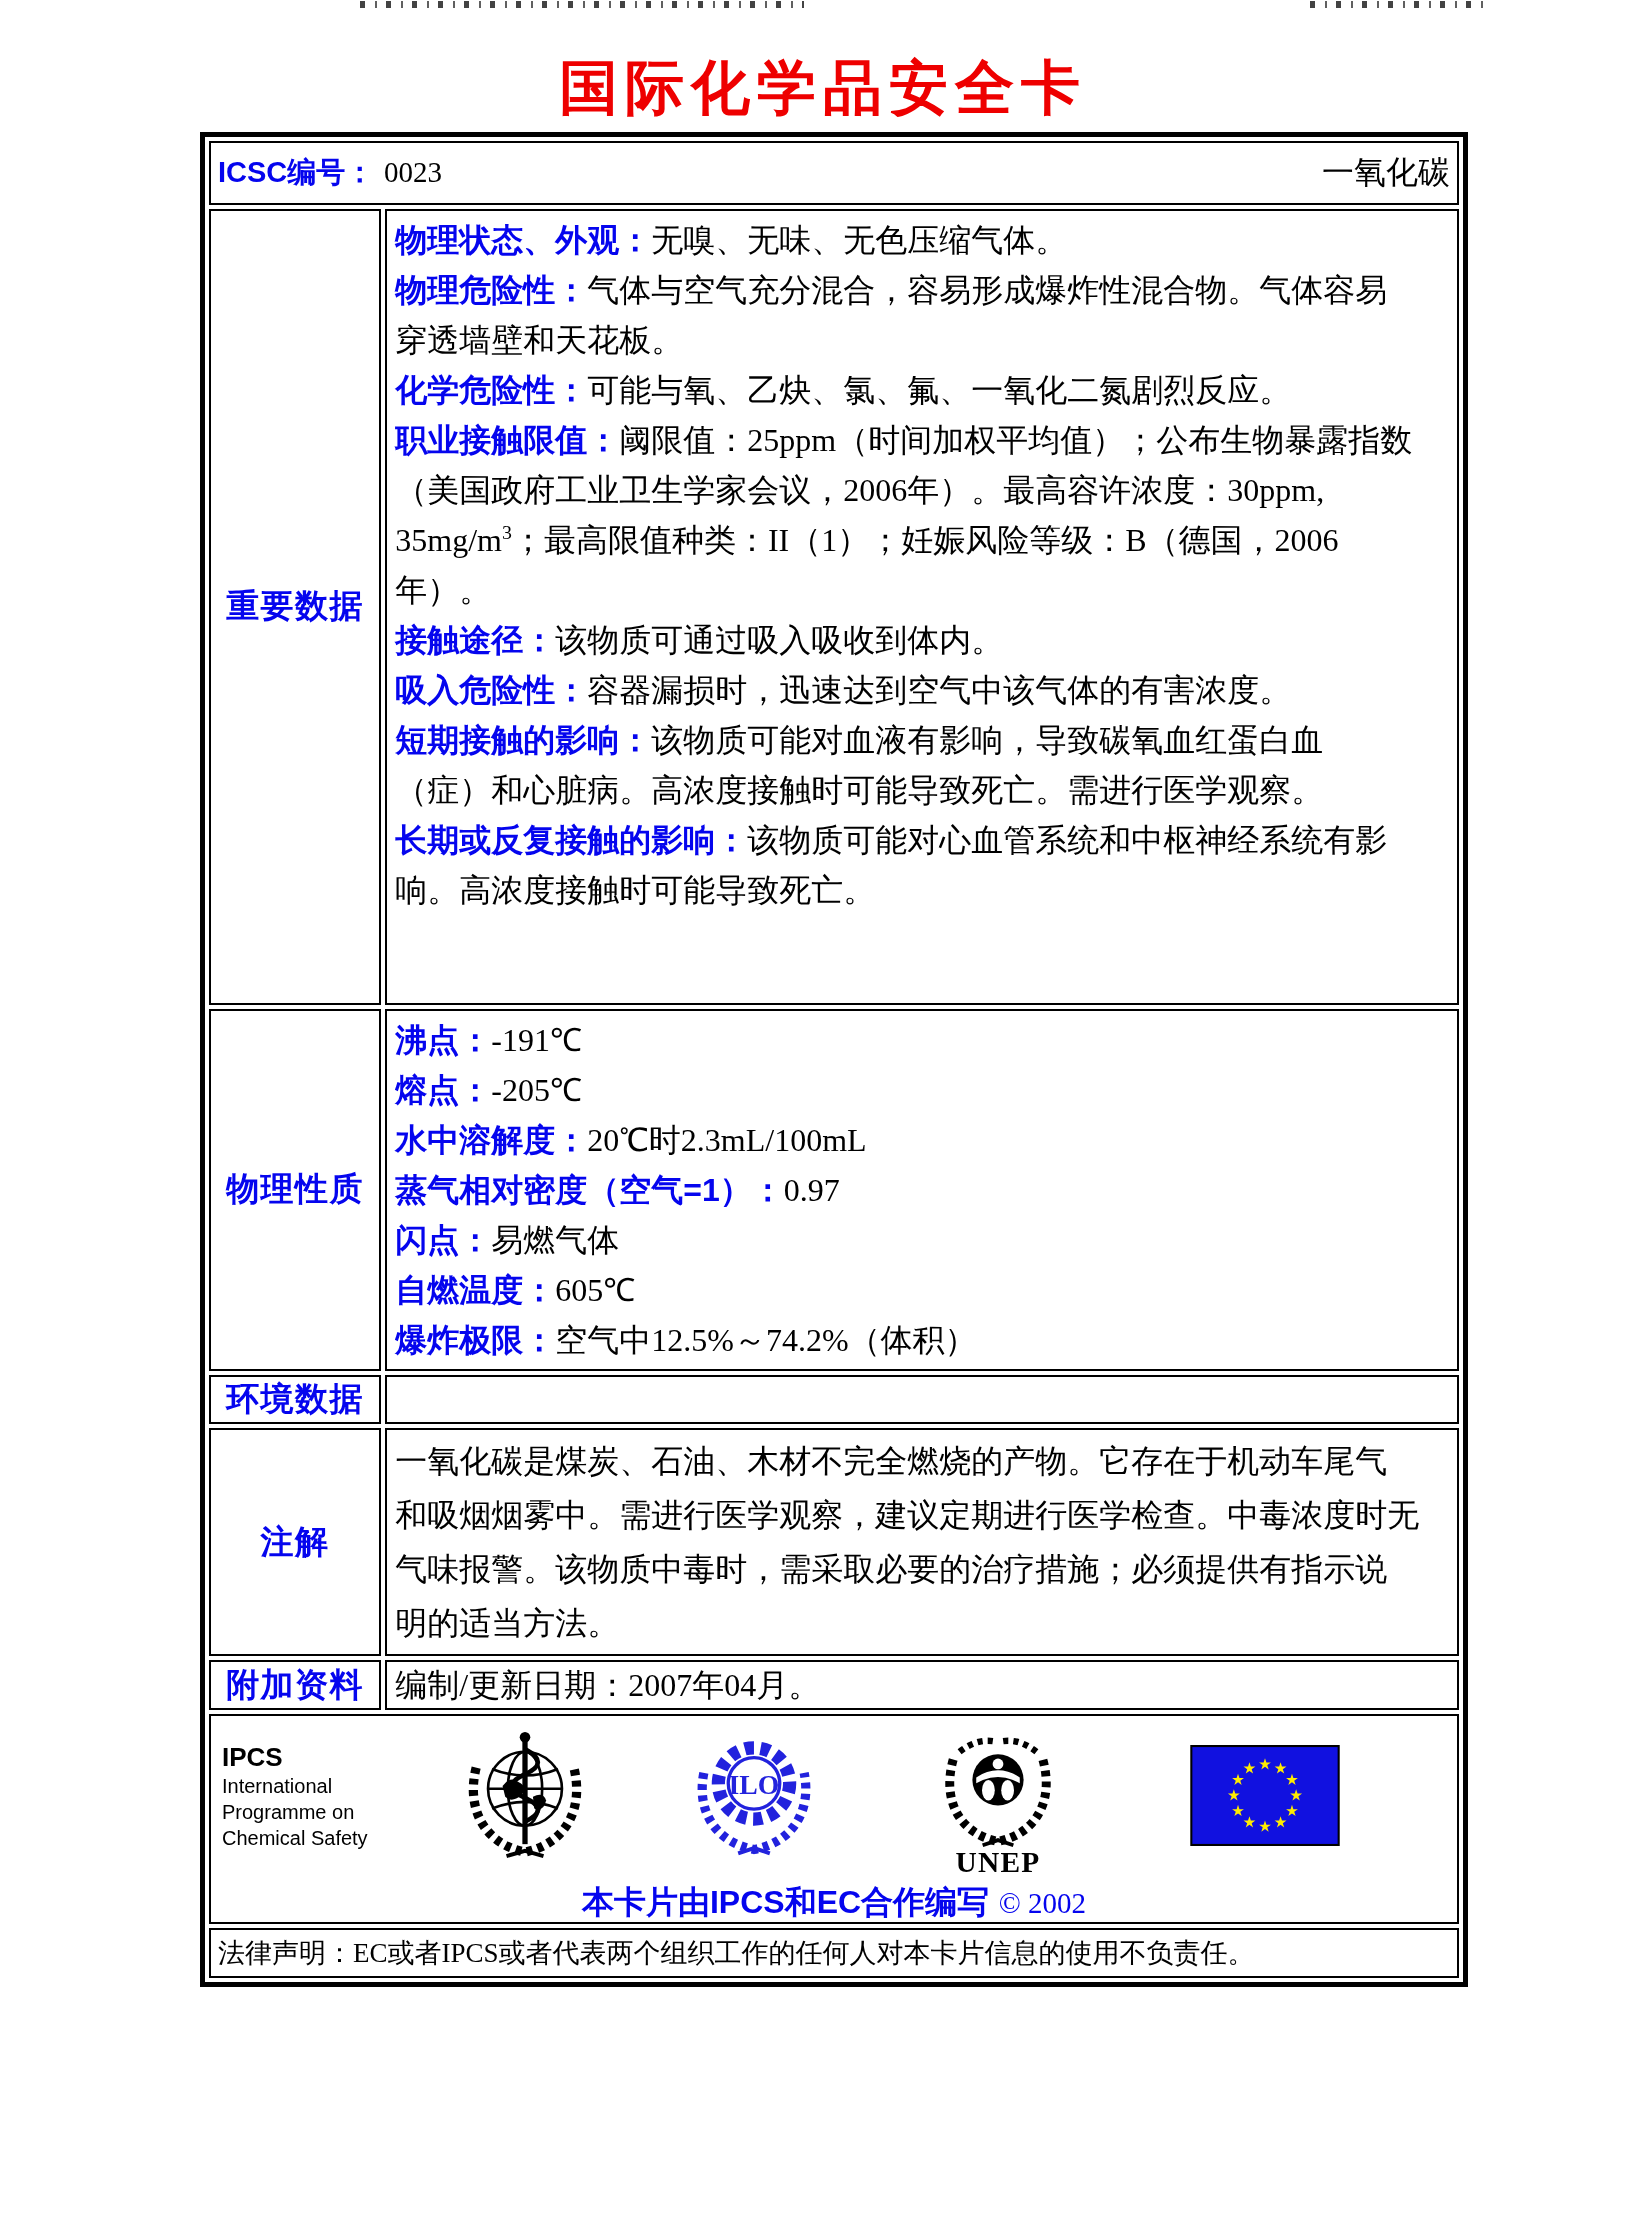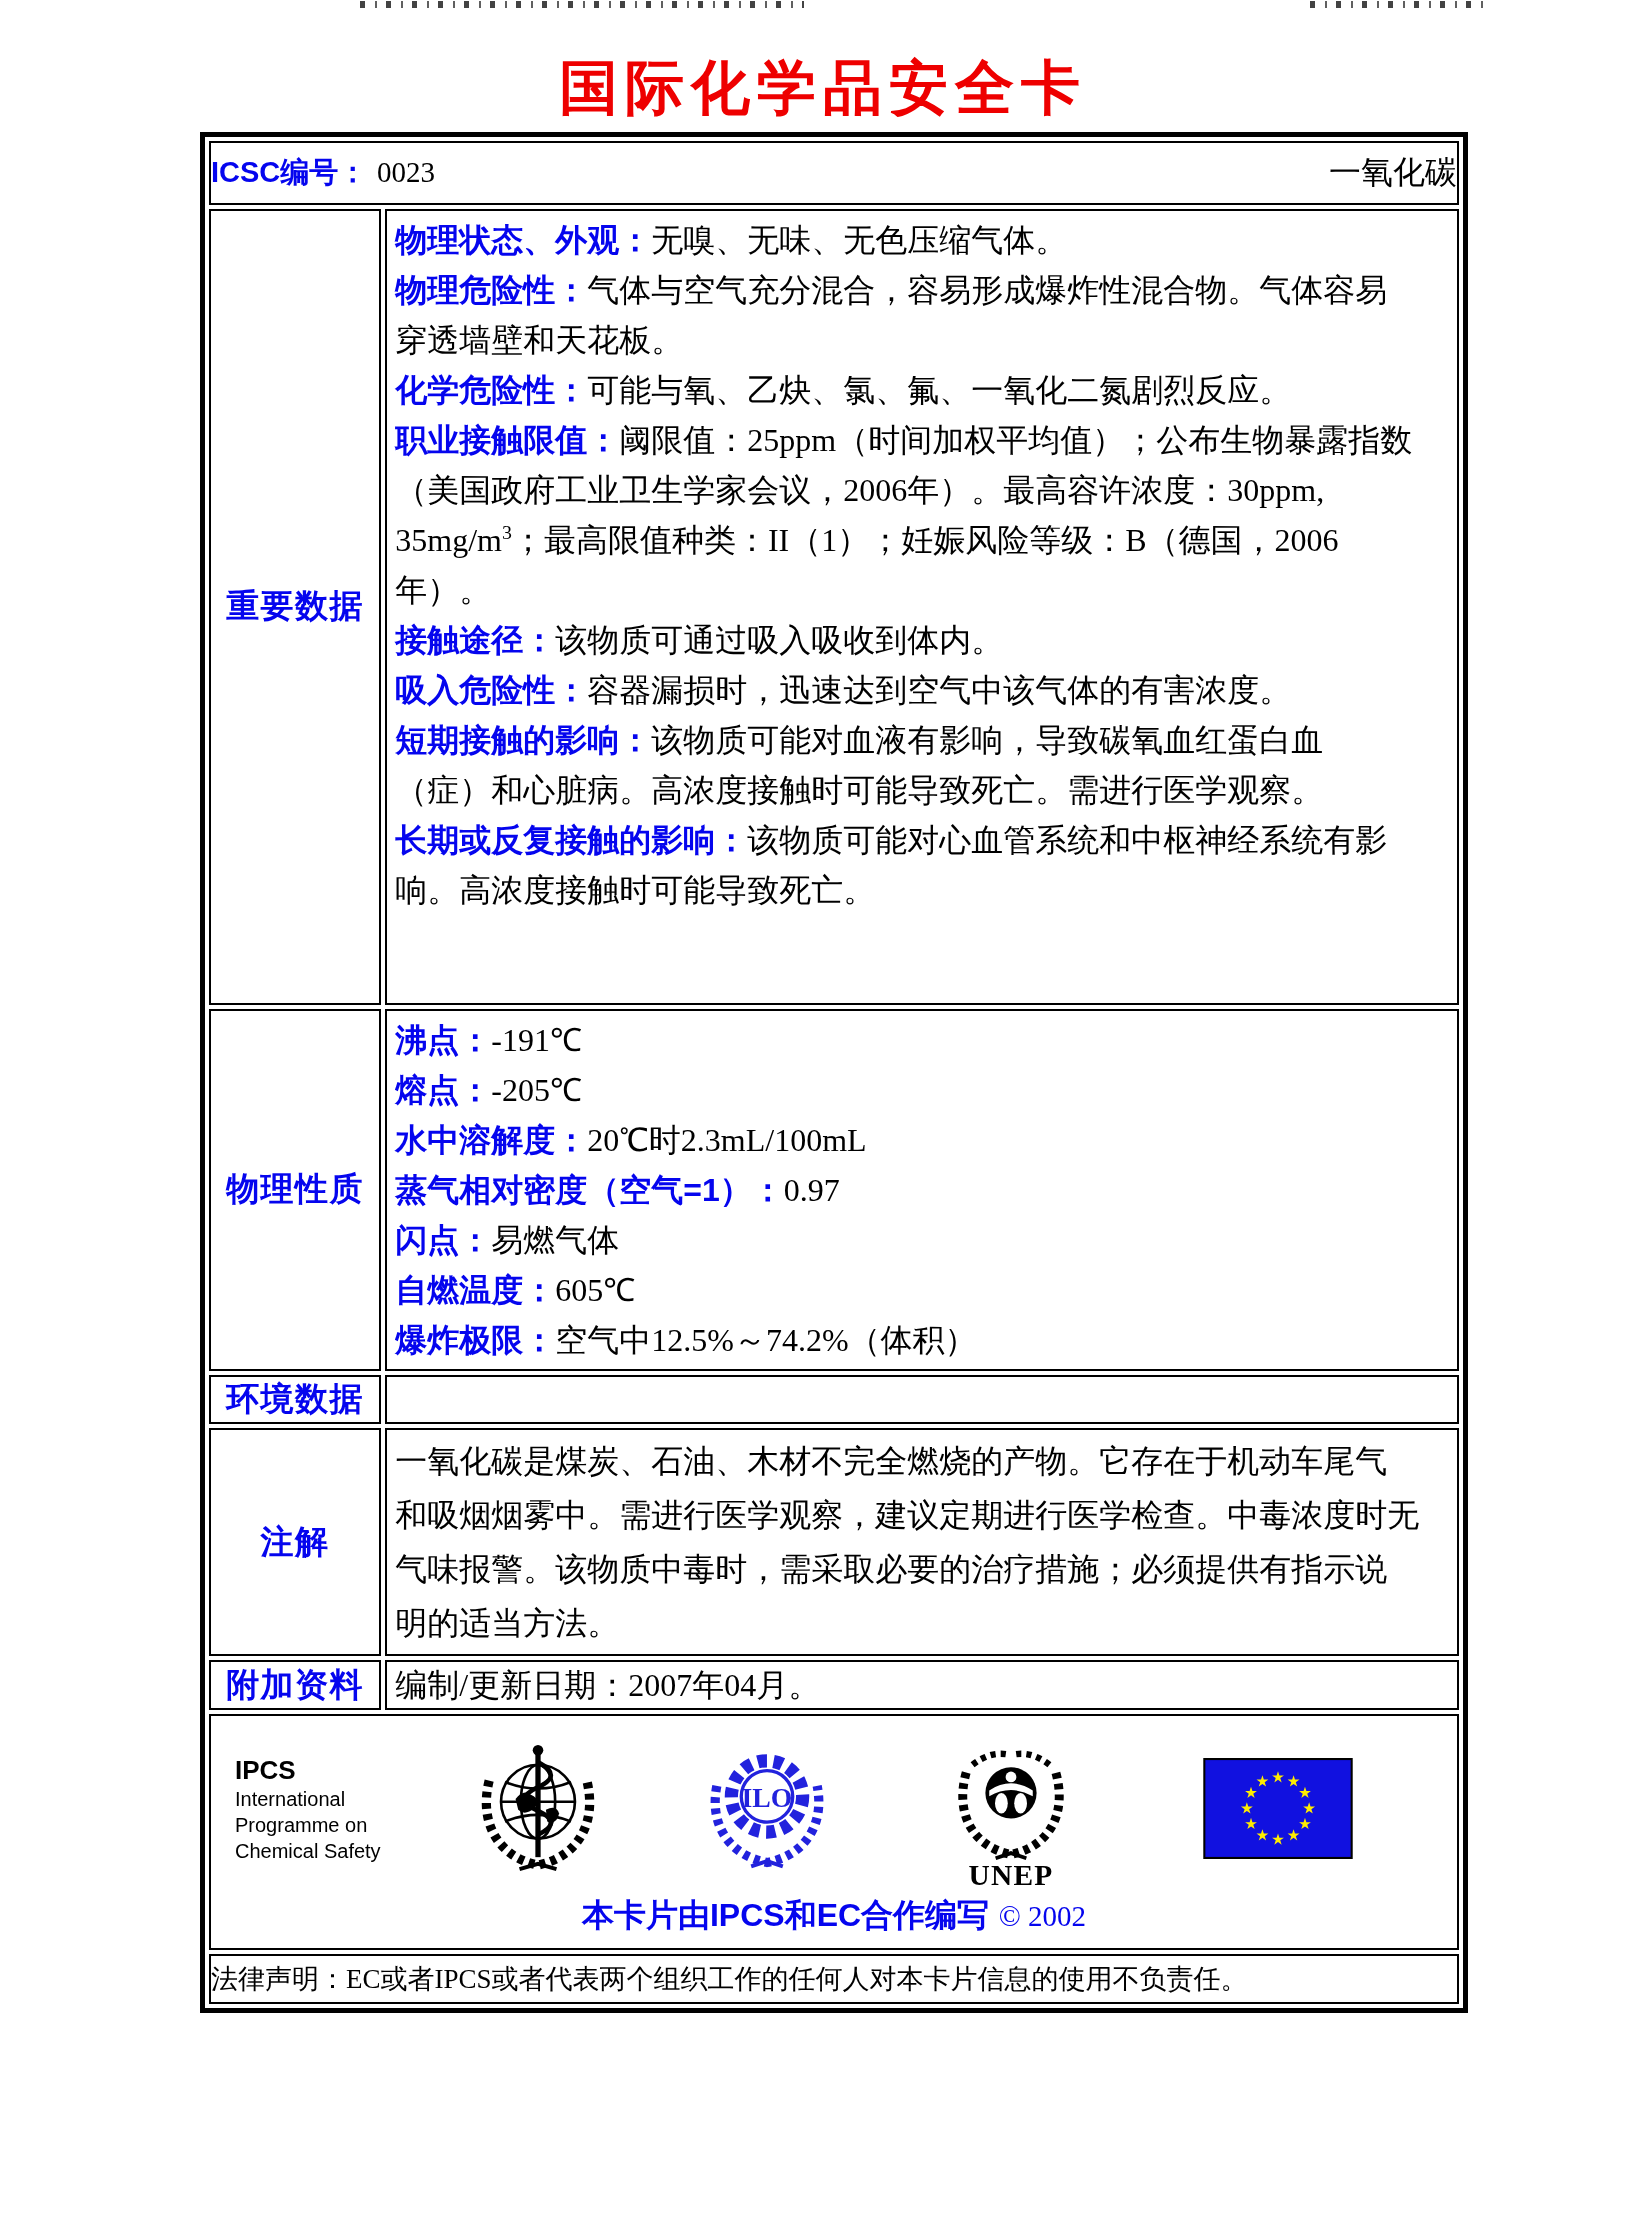--- a/index.html
+++ b/index.html
@@ -22,21 +22,21 @@
     margin:54px 0 6px 189px;width:1268px;text-align:center;
     font-family:"Liberation Sans",sans-serif;font-weight:700;
     font-size:59px;line-height:68px;letter-spacing:7px;color:var(--red);
     white-space:nowrap;
   }
   table.card{
     margin:9.7px 0 0 200px;width:1268px;table-layout:fixed;
     border:5.5px solid #000;border-collapse:separate;border-spacing:4.2px;
     background:#fff;
   }
-  td{border:2.1px solid #000;background:#fff;padding:0 0;vertical-align:middle;}
+  td{border:2.1px solid #000;background:#fff;padding:0 7px;vertical-align:middle;}
   col.c-label{width:172px;}
   
   td.icsc-cell{height:64px;vertical-align:top;padding-top:11px;}
   .icsc-flex{display:flex;justify-content:space-between;align-items:flex-start;}
   .icsc-label{font-family:"Liberation Sans",sans-serif;font-weight:700;color:var(--blue);font-size:29px;line-height:36px;white-space:nowrap;}
   .icsc-num{font-size:29px;line-height:36px;margin-left:9.7px;white-space:nowrap;}
   .substance{font-size:32px;line-height:37px;white-space:nowrap;}
   
   td.sec-label{text-align:center;}
   .sec-label-text{
@@ -54,21 +54,21 @@
   .lbl{font-family:"Liberation Sans",sans-serif;font-weight:700;color:var(--blue);}
   sup.sup{font-size:62%;line-height:0;vertical-align:super;font-family:"Liberation Serif",serif;}
   
   .h-important{height:796px;}
   .h-physical {height:352px;}
   .h-env      {height:44px;}
   .h-notes    {height:225px;}
   .h-add      {height:43px;}
   td.h-add{vertical-align:middle;}
   
-  td.logos-cell{height:191px;vertical-align:top;padding:13px;margin-left:24px;}
+  td.logos-cell{height:191px;vertical-align:top;padding:0;margin-left:24px;}
   .logos-band{display:flex;align-items:flex-start;padding:7px 0 0 11px;}
   .ipcs-block{width:229px;padding-top:19.4px;font-family:"Liberation Sans",sans-serif;color:#000;}
   .ipcs-acronym{font-weight:700;font-size:26px;line-height:30.5px;}
   .ipcs-line{font-size:20px;line-height:26px;}
   .logo{flex:0 0 auto;}
   .logo-who {margin-left:8.3px;margin-top:5.5px;}
   .logo-ilo {margin-left:97px;margin-top:5.5px;}
   .logo-unep{margin-left:114px;margin-top:2.8px;}
   .logo-eu  {margin-left:128px;margin-top:22px;}
   .credit-line{

